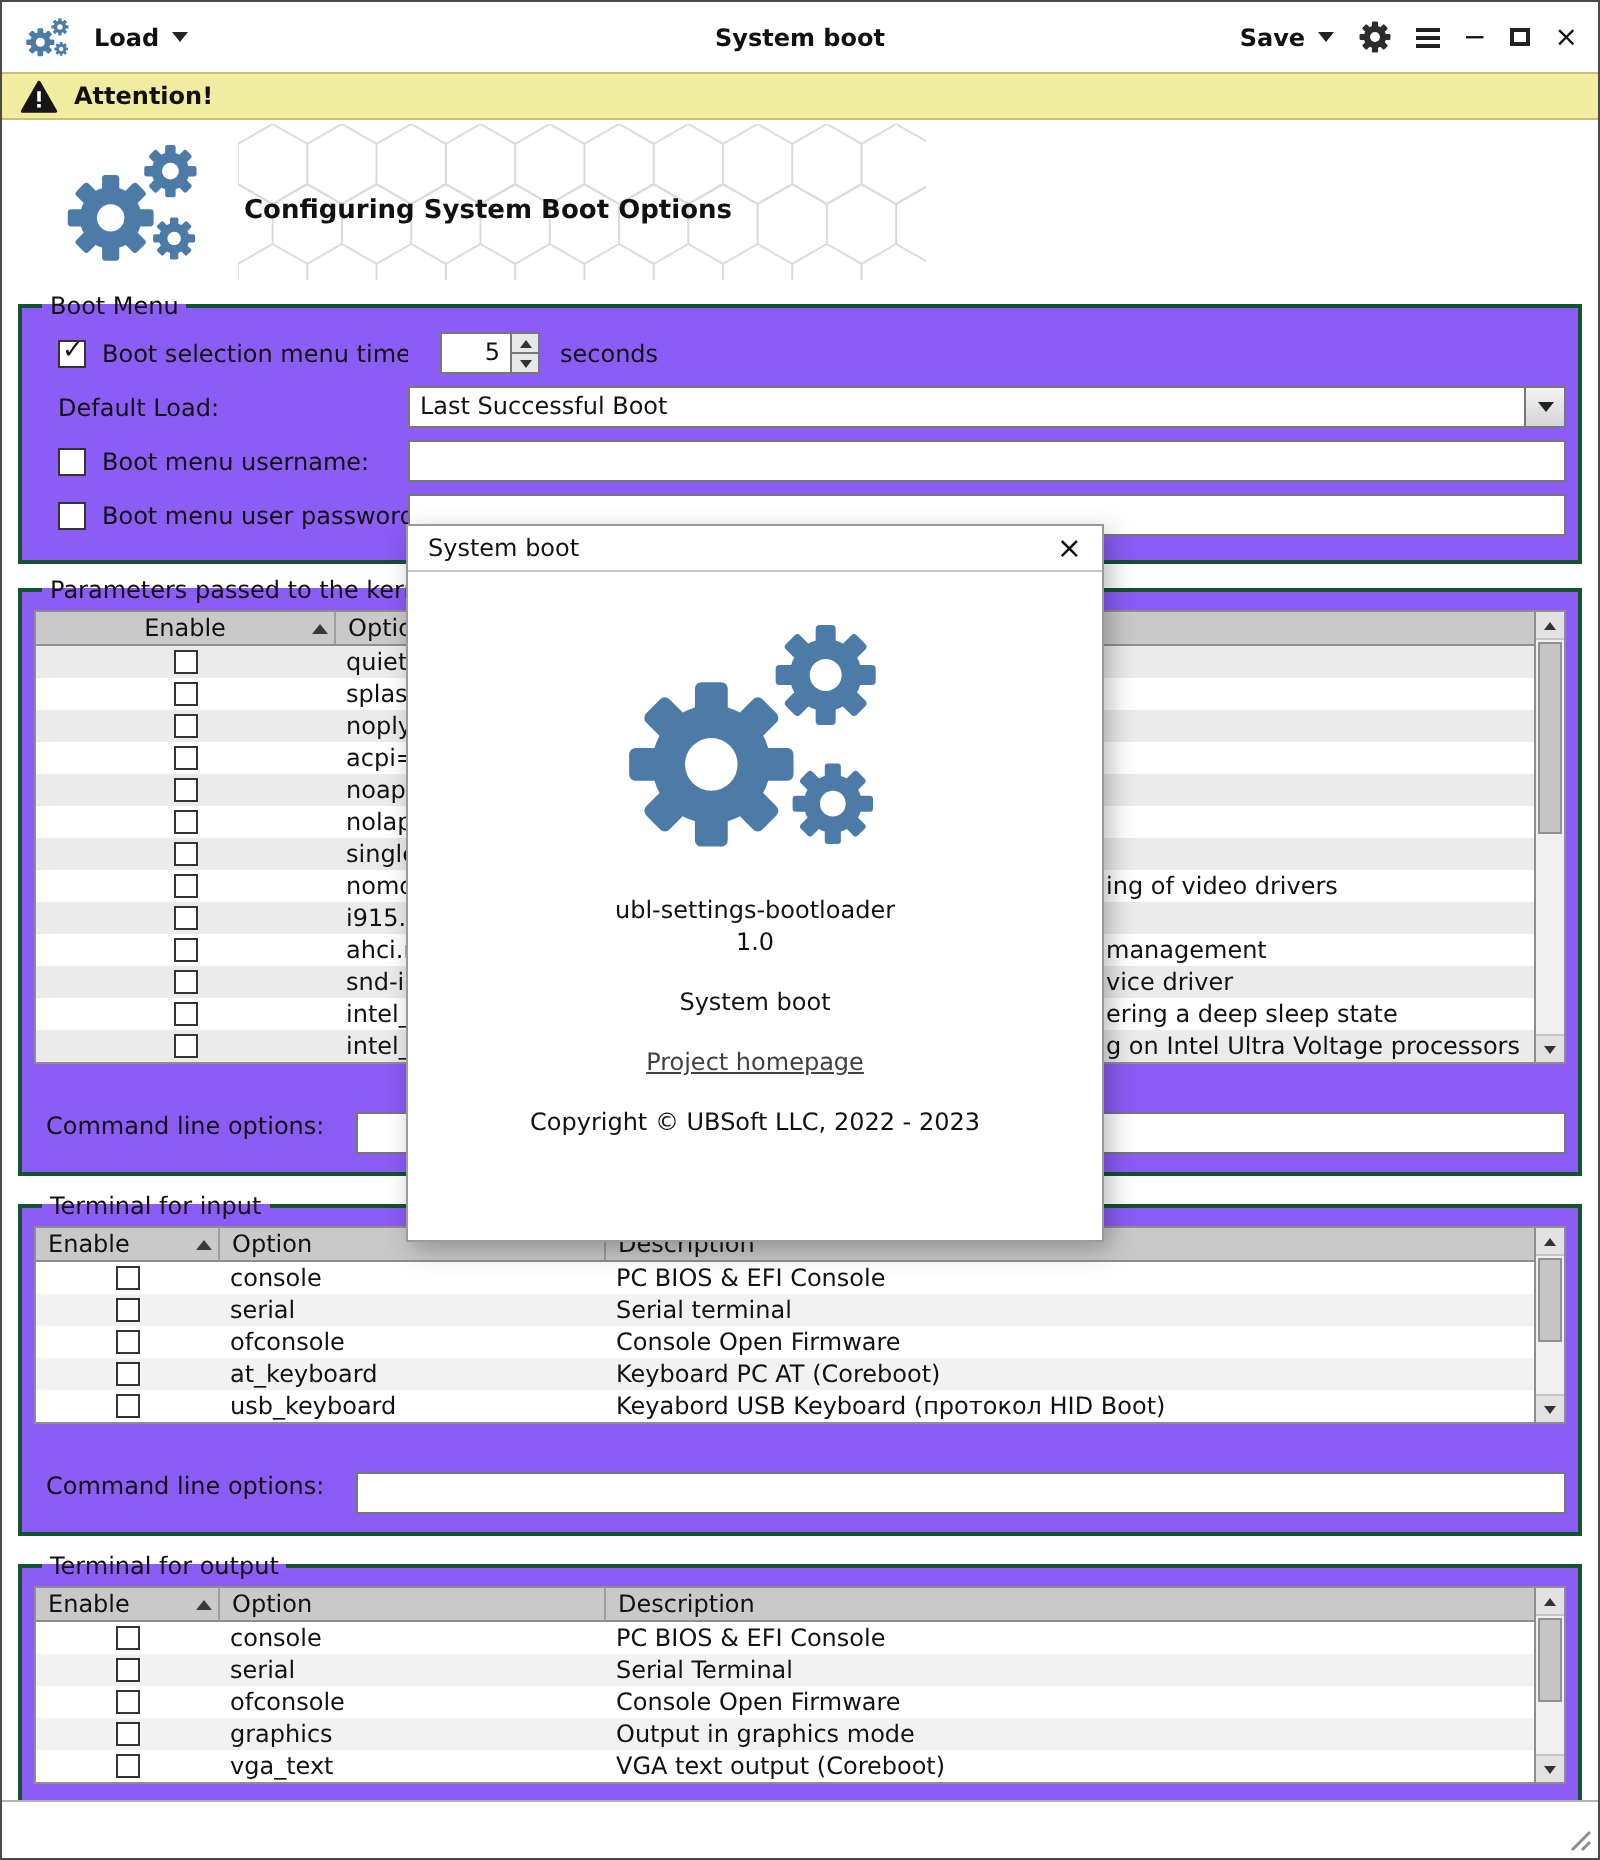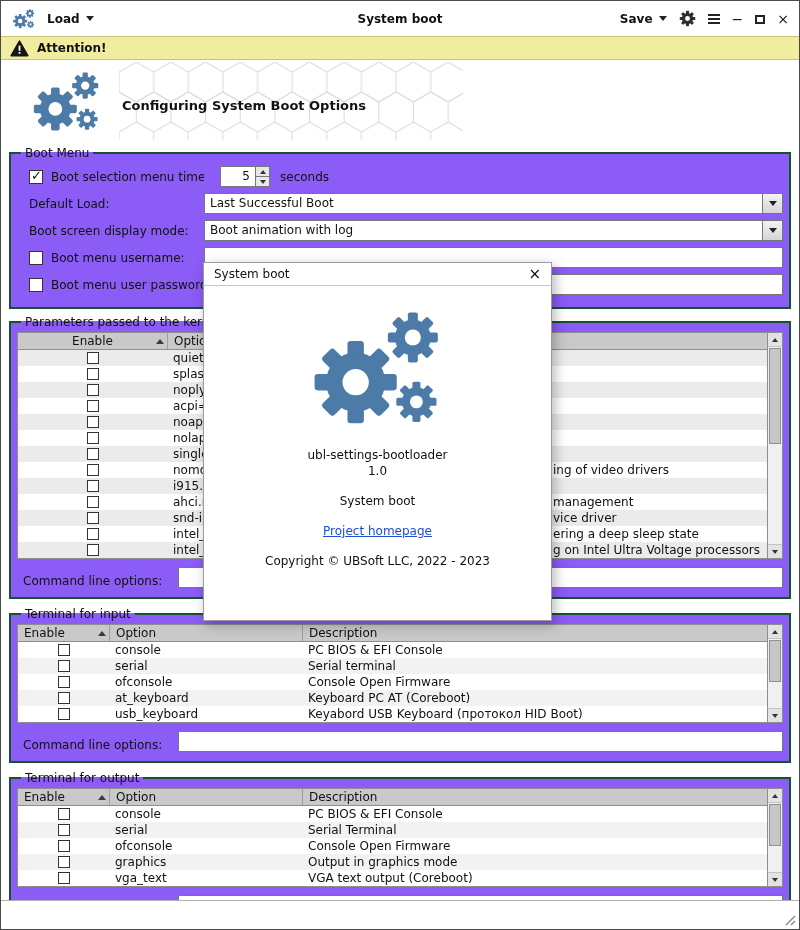--- a/index.html
+++ b/index.html
@@ -71,34 +71,34 @@
   .cell{overflow:hidden;white-space:nowrap;line-height:16px;font-size:12px}
   .c-enable{display:flex;align-items:center;justify-content:center}
   .c-enable .cb{width:12px;height:12px}
   .c-option,.c-desc{padding:0 5px}
   .tail-spacer{display:inline-block;width:245px}
   .sbar{position:absolute;top:0;right:0;bottom:0;width:15px;background:#f0f0f0;border-left:1px solid #8e8e8e}
   .sb-btn{height:14px;display:flex;align-items:center;justify-content:center;background:#e2e2e2;border-bottom:1px solid #c4c4c4}
   .sb-btn.down{position:absolute;bottom:0;left:0;right:0;border-bottom:none;border-top:1px solid #c4c4c4}
   .sb-thumb{position:absolute;left:1px;right:1px;background:#c6c6c6;border:1px solid #909090}
 
-  .cmdline{display:flex;align-items:flex-end;margin-top:8px;gap:0;padding-left:6px}
+  .cmdline{display:flex;align-items:flex-start;margin-top:24px;gap:0;padding-left:6px}
   .cmdline .lbl{width:155px;flex-shrink:0}
 
   
   .dialog{position:absolute;left:202px;top:261px;width:349px;height:359px;background:#fff;border:1px solid #9b9b9b;box-shadow:3px 4px 12px rgba(0,0,0,.28);z-index:40;display:flex;flex-direction:column}
   .dlg-tb{height:23px;display:flex;align-items:center;padding:0 10px;border-bottom:1px solid #c6c6c6;flex-shrink:0}
   .dlg-title{flex:1}
   .dlg-close{font-size:15px;line-height:1;cursor:default}
   .dlg-body{flex:1;display:flex;flex-direction:column;align-items:center}
   .dlg-logo{margin-top:14px}
   .dlg-name{margin-top:14px}
   .dlg-ver{margin-top:2px}
   .dlg-sub{margin-top:16px}
-  .dlg-link{margin-top:16px;color:#1d4ed8;text-decoration:underline;cursor:pointer}
+  .dlg-link{margin-top:16px;color:#404040;text-decoration:underline;cursor:pointer}
   .dlg-copy{margin-top:16px}
 
   
   .statusbar{position:absolute;left:0;right:0;bottom:0;height:29px;border-top:1px solid #b2b2b2;background:#fff}
   .grip{position:absolute;right:3px;bottom:3px}
 </style>
 </head>
 <body>
 
 <svg width="0" height="0" style="position:absolute" aria-hidden="true">
@@ -205,31 +205,20 @@
         </div>
       <div class="combo">
         <span class="combo-text">Last Successful Boot</span>
         <span class="combo-btn">
             <i class="tri-down"></i>
           </span>
       </div>
     </div>
     <div class="bm-row">
       <div class="bm-lcol">
-          <span>Boot screen display mode:</span>
-        </div>
-      <div class="combo">
-        <span class="combo-text">Boot animation with log</span>
-        <span class="combo-btn">
-            <i class="tri-down"></i>
-          </span>
-      </div>
-    </div>
-    <div class="bm-row">
-      <div class="bm-lcol">
         <span class="cb"></span>
         <span>Boot menu username:</span>
       </div>
       <input class="text" type="text" value="" style="">
     </div>
     <div class="bm-row">
       <div class="bm-lcol">
         <span class="cb"></span>
         <span>Boot menu user password</span>
       </div>

